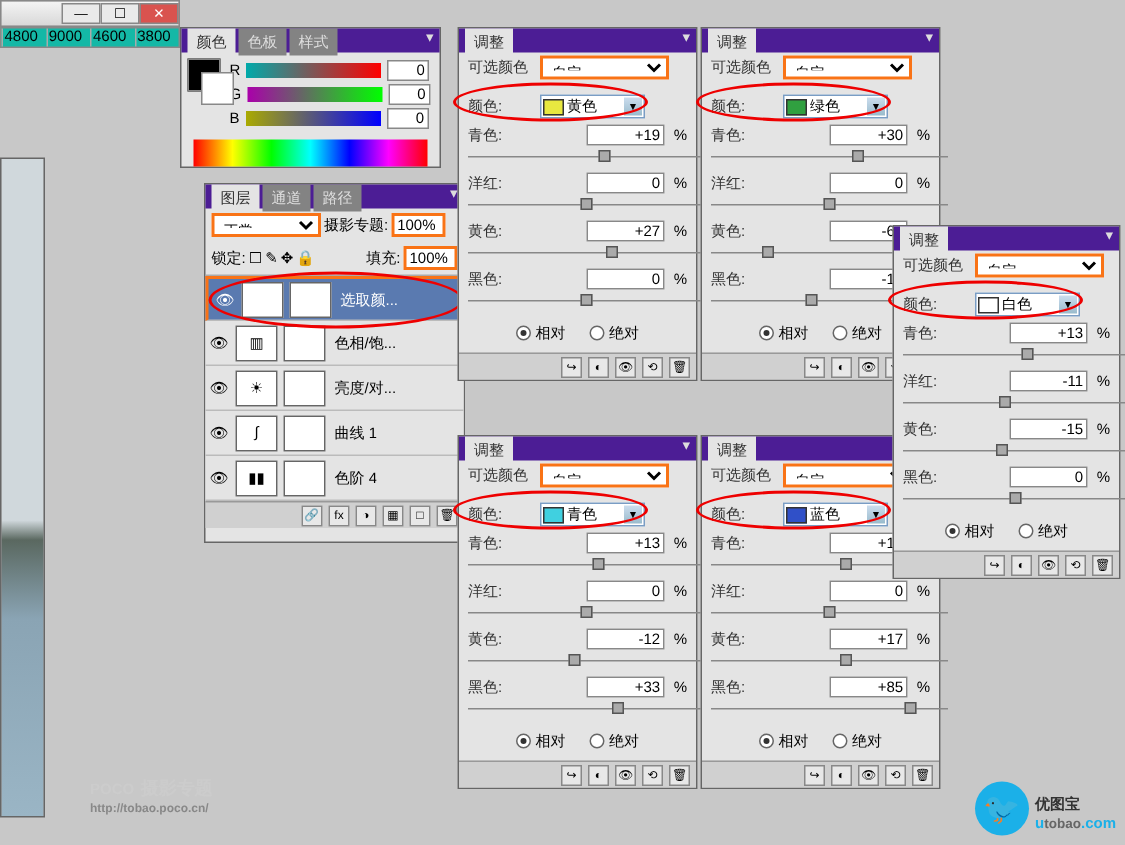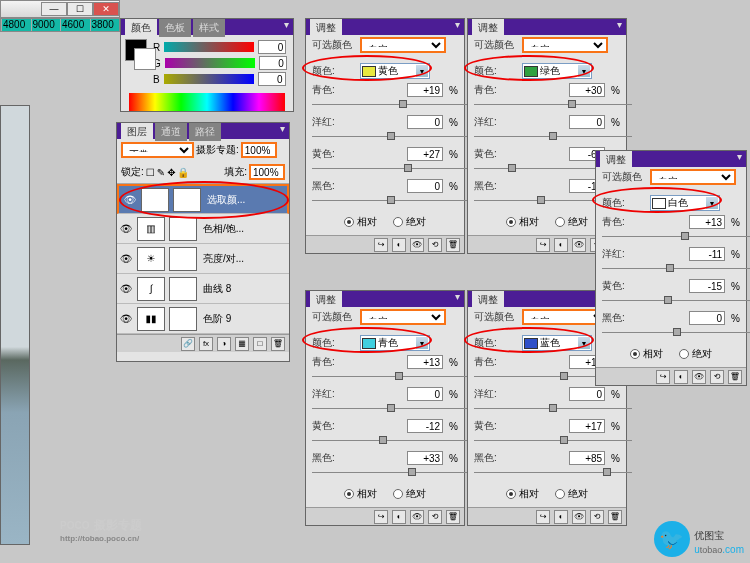--- a/index.html
+++ b/index.html
@@ -10,62 +10,62 @@
 .panel-header .tab.active{background:#e4e4e4;color:#333}
 .panel-header .drop{margin-left:auto;cursor:pointer}
 .row{display:flex;align-items:center;padding:2px 6px;gap:4px}
 .label{font-size:10px;color:#333;min-width:44px}
 select,.sel{border:2px solid #f97316;background:#fff;font-size:10px;height:16px;padding:4px 2px}
 .sel-wide{width:86px}
 .color-sel{width:70px;height:16px;border:1px solid #7a9dc4;background:#fff;display:flex;align-items:center;padding:1px;gap:2px}
 .color-sw{width:14px;height:11px;border:1px solid #333}
 .color-sel .txt{flex:1;font-size:10px}
 .color-sel .arr{width:12px;height:12px;background:linear-gradient(#cde,#9bc);display:flex;align-items:center;justify-content:center;font-size:7px}
-.num-input{width:36px;height:14px;border:1px solid #888;background:#fff;text-align:right;padding:0 2px;font-size:10px;margin-left:auto}
+.num-input{width:52px;height:14px;border:1px solid #888;background:#fff;text-align:right;padding:0 2px;font-size:10px;margin-left:auto}
 .pct{font-size:10px;margin-left:2px}
 .slider{width:100%;height:10px;position:relative;margin:0 6px 4px}
 .slider-track{height:1px;background:#888;position:absolute;top:5px;left:0;right:0}
 .slider-thumb{width:8px;height:8px;background:#aaa;border:1px solid #555;position:absolute;top:1px;transform:translateX(-50%)}
 .radio-row{display:flex;justify-content:center;gap:16px;padding:6px 0;font-size:10px}
 .radio{display:flex;align-items:center;gap:3px}
 .radio-dot{width:10px;height:10px;border:1px solid #666;border-radius:50%;background:#fff;display:flex;align-items:center;justify-content:center}
 .radio-dot.on::after{content:"";width:4px;height:4px;background:#333;border-radius:50%}
 .panel-footer{background:#d0d0d0;border-top:1px solid #999;height:18px;display:flex;align-items:center;justify-content:flex-end;gap:4px;padding:0 4px}
 .footer-icon{width:14px;height:14px;border:1px solid #888;background:#e8e8e8;display:flex;align-items:center;justify-content:center;font-size:8px}
 .red-circle{border:2px solid #e00;border-radius:50%;position:absolute;pointer-events:none}
 
 #colorPanel{left:120px;top:18px;width:174px;height:94px}
 .rgb-slider{height:10px;width:90px;position:relative}
 .rgb-r{background:linear-gradient(to right,#0aa,#f00)}
 .rgb-g{background:linear-gradient(to right,#a0a,#0f0)}
 .rgb-b{background:linear-gradient(to right,#aa0,#00f)}
 .rgb-val{width:28px;height:14px;border:1px solid #888;background:#fff;font-size:10px;text-align:right;padding:0 2px}
 .spectrum{height:18px;margin:2px 8px;background:linear-gradient(to right,red,yellow,lime,cyan,blue,magenta,red)}
 
-#layersPanel{left:116px;top:122px;width:174px;height:240px}
+#layersPanel{left:136px;top:122px;width:174px;height:240px}
 .layer-opts{display:flex;align-items:center;padding:3px 4px;gap:2px;font-size:10px}
 .layer-list{background:#d8d8d8}
 .layer-item{display:flex;align-items:center;height:30px;border-bottom:1px solid #bbb;background:#e4e4e4}
 .layer-item.sel{background:#5a7ab0;color:#fff}
 .eye{width:18px;text-align:center;font-size:10px}
 .thumb{width:28px;height:24px;border:1px solid #666;background:#fff;margin:0 2px;display:flex;align-items:center;justify-content:center;font-size:10px}
 .mask{width:28px;height:24px;border:1px solid #666;background:#fff;margin:0 2px}
 .layer-name{font-size:10px;padding-left:4px;overflow:hidden;white-space:nowrap}
 
 #winChrome{position:absolute;left:0;top:0;width:120px;height:18px;background:linear-gradient(#f4f4f4,#d8d8d8);border:1px solid #888;display:flex;justify-content:flex-end;align-items:center;gap:0}
 .win-btn{width:26px;height:14px;border:1px solid #888;display:flex;align-items:center;justify-content:center;font-size:9px;background:#eaeaea}
 .win-close{background:#d9534f;color:#fff}
 .ruler{position:absolute;left:0;top:18px;width:120px;height:14px;background:#14b8a6;border:1px solid #888;display:flex;font-size:7px}
 .ruler span{flex:1;border-left:1px solid #aaa;padding-left:1px}
 #photo{position:absolute;left:0;top:105px;width:30px;height:440px;background:linear-gradient(#d0d8dc 0%,#d0d8dc 55%,#5a6860 58%,#8aa4b4 70%,#9ab5c5 100%);border:1px solid #666}
 #pocologo{position:absolute;left:60px;bottom:20px;color:#ccc;font-family:Arial;font-size:16px;font-weight:bold}
 #pocologo .sub{font-size:8px;color:#888;display:block}
 #utobao{position:absolute;right:6px;bottom:6px;display:flex;align-items:center;gap:4px}
 #utobao .bird{width:36px;height:36px;background:#1bb0e8;border-radius:50%;display:flex;align-items:center;justify-content:center;color:#fff;font-size:20px}
-#utobao .txt{font-size:18px;color:#333;font-weight:normal}
+#utobao .txt{font-size:18px;color:#333;font-weight:bold}
 #utobao .txt .dom{font-size:9px;display:block;color:#666}
 #utobao .txt .hi{color:#1bb0e8}
 </style>
 </head>
 <body>
 
 <div id="winChrome">
   <div class="win-btn">—</div>
   <div class="win-btn">☐</div>
   <div class="win-btn win-close">✕</div>
@@ -147,27 +147,27 @@
       <div class="layer-item">
         <div class="eye">👁</div>
   <div class="thumb">☀</div>
   <div class="mask"></div>
   <div class="layer-name">亮度/对...</div>
       </div>
       <div class="layer-item">
         <div class="eye">👁</div>
   <div class="thumb">∫</div>
   <div class="mask"></div>
-  <div class="layer-name">曲线 8</div>
+  <div class="layer-name">曲线 1</div>
       </div>
       <div class="layer-item">
         <div class="eye">👁</div>
   <div class="thumb">▮▮</div>
   <div class="mask"></div>
-  <div class="layer-name">色阶 9</div>
+  <div class="layer-name">色阶 4</div>
       </div>
     </div>
   <div class="panel-footer" id="layerFooter">
       <div class="footer-icon">🔗</div>
       <div class="footer-icon">fx</div>
       <div class="footer-icon">◑</div>
       <div class="footer-icon">▦</div>
       <div class="footer-icon">□</div>
       <div class="footer-icon">🗑</div>
     </div>

